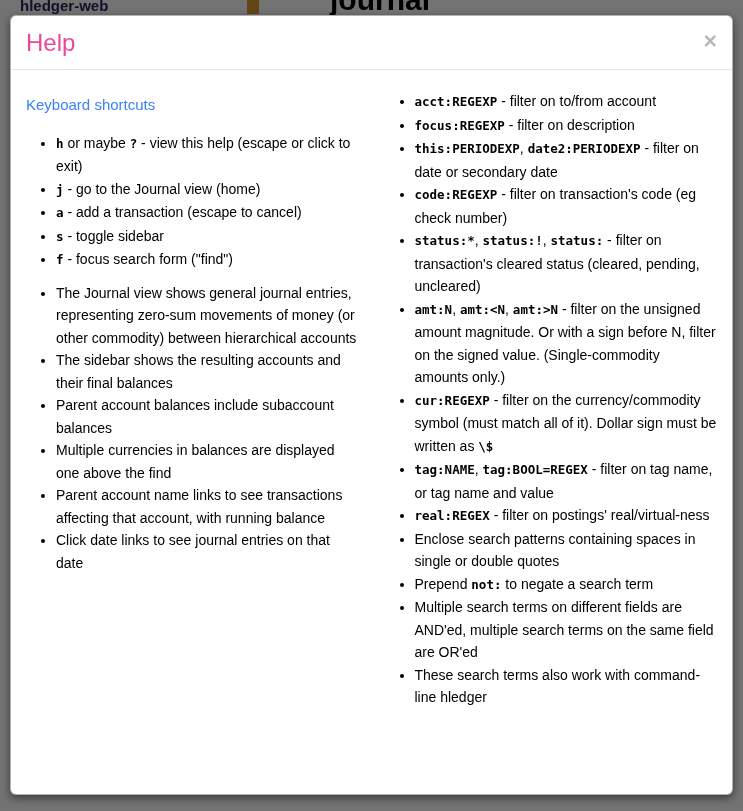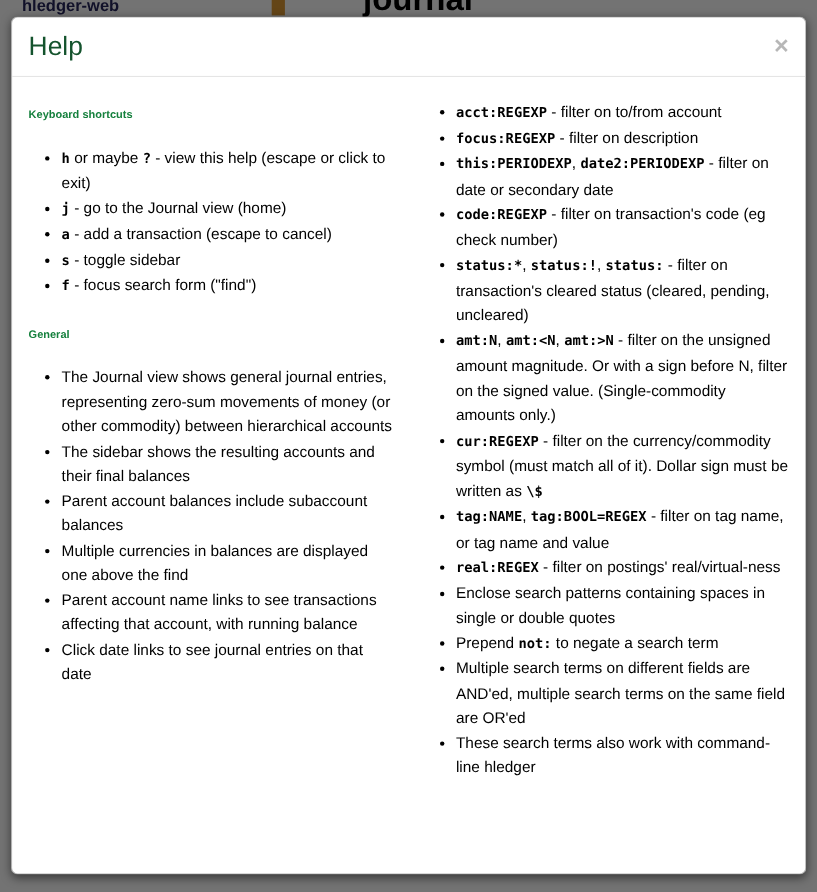--- a/index.html
+++ b/index.html
@@ -45,42 +45,42 @@
     box-shadow: 0 3px 9px rgba(0,0,0,.5);
     overflow: hidden;
     display: flex; flex-direction: column;
   }
   .modal-header {
     padding: 14px 15px 13px 15px;
     border-bottom: 1px solid #e5e5e5;
     flex: 0 0 auto;
   }
   .modal-title {
-    margin: 0; font-size: 24px; font-weight: 500; color: #14532d;
+    margin: 0; font-size: 24px; font-weight: 500; color: #ec4899;
     line-height: 1.1;
   }
   .close-btn {
     float: right;
     background: none; border: 0; padding: 0;
     font-size: 23px; font-weight: bold; line-height: 1;
     color: #000; opacity: .28; cursor: pointer;
     font-family: "Liberation Sans", sans-serif;
   }
   .modal-body {
     flex: 1 1 auto;
     display: flex; gap: 26px;
     padding: 20px 15px 15px 15px;
     font-size: 14px; line-height: 22.5px; color: #000;
     overflow: hidden;
   }
   .help-col { flex: 1 1 0; min-width: 0; }
 
   .help-col h4 {
     margin: 22px 0 15px 0;
-    font-size: 10px; font-weight: bold; color: #15803d;
+    font-size: 15px; font-weight: normal; color: #3b82f6;
   }
   .help-col h4:first-child { margin-top: 4px; }
   .help-col ul {
     margin: 0 0 10px 0;
     padding: 0 0 0 30px;
   }
   .help-col li { margin: 0; padding: 0; }
   .help-col code {
     font-family: "DejaVu Sans Mono", "Liberation Mono", monospace;
     font-weight: bold;
@@ -108,21 +108,20 @@
   <div class="modal-body">
     <div class="help-col">
         <h4>Keyboard shortcuts</h4>
         <ul>
           <li><code>h</code> or maybe <code>?</code> - view this help (escape or click to exit)</li>
           <li><code>j</code> - go to the Journal view (home)</li>
           <li><code>a</code> - add a transaction (escape to cancel)</li>
           <li><code>s</code> - toggle sidebar</li>
           <li><code>f</code> - focus search form ("find")</li>
         </ul>
-        <h4>General</h4>
         <ul>
           <li>The Journal view shows general journal entries, representing zero-sum movements of money (or other commodity) between hierarchical accounts</li>
           <li>The sidebar shows the resulting accounts and their final balances</li>
           <li>Parent account balances include subaccount balances</li>
           <li>Multiple currencies in balances are displayed one above the find</li>
           <li>Parent account name links to see transactions affecting that account, with running balance</li>
           <li>Click date links to see journal entries on that date</li>
         </ul>
       </div>
     <div class="help-col">

